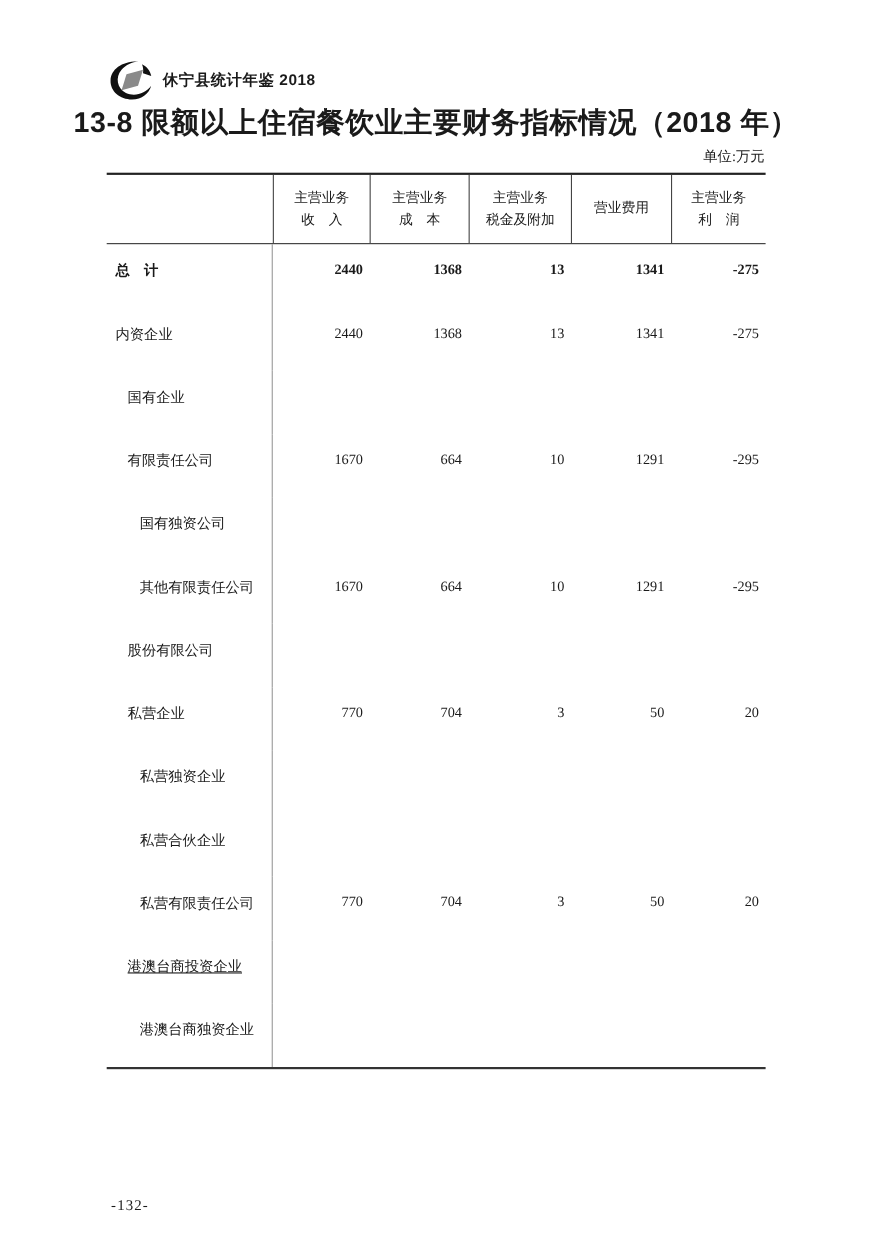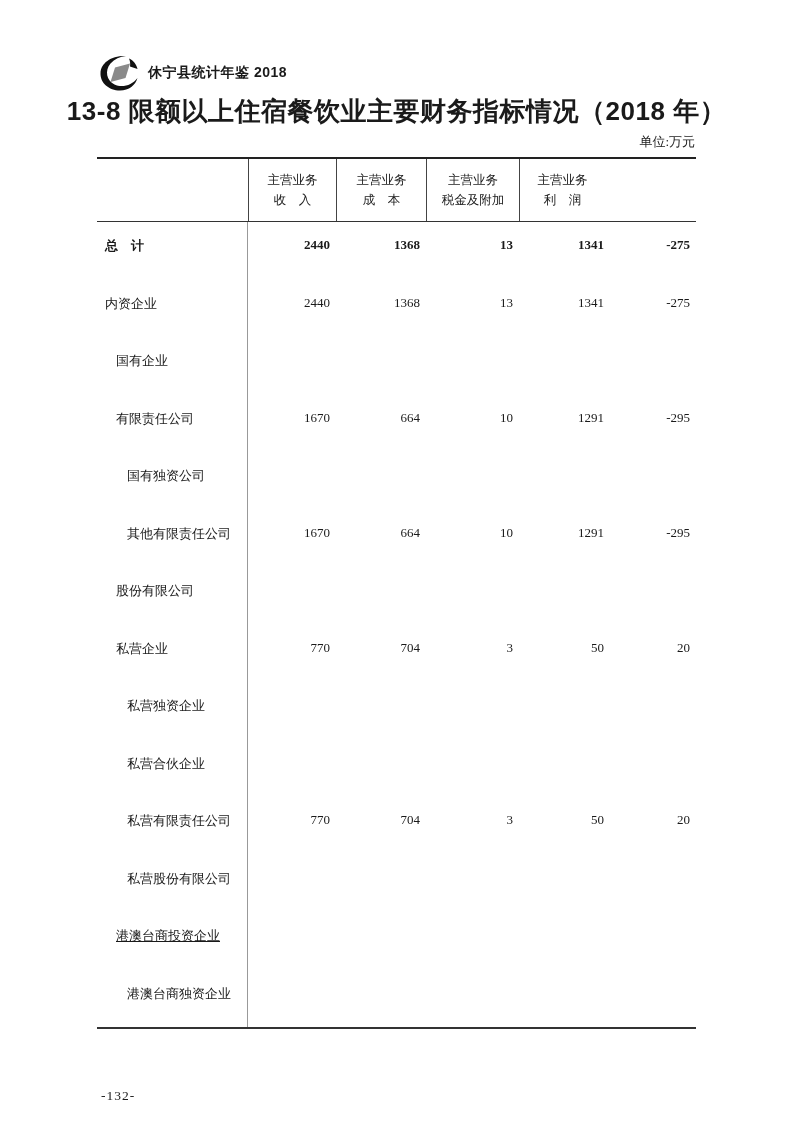--- a/index.html
+++ b/index.html
@@ -94,20 +94,24 @@
         <span>收　入</span>
       </div>
       <div class="th c1">
         <span>主营业务</span>
         <span>成　本</span>
       </div>
       <div class="th c2">
         <span>主营业务</span>
         <span>税金及附加</span>
       </div>
+      <div class="th c3">
+        <span>营业费用</span>
+        <span></span>
+      </div>
       <div class="th c4">
         <span>主营业务</span>
         <span>利　润</span>
       </div>
     </div>
     <div class="tbody" id="tbody">
   <div class="tr bold">
     <div class="td td-label" style="padding-left: 8px;">总　计</div>
     <div class="td td-num c0">2440</div>
     <div class="td td-num c1">1368</div>
@@ -199,28 +203,20 @@
 
   <div class="tr">
     <div class="td td-label" style="padding-left: 30px;">私营有限责任公司</div>
     <div class="td td-num c0">770</div>
     <div class="td td-num c1">704</div>
     <div class="td td-num c2">3</div>
     <div class="td td-num c3">50</div>
     <div class="td td-num c4">20</div>
   </div>
 
-  <div class="tr">
-    <div class="td td-label" style="padding-left: 30px;">私营股份有限公司</div>
-    <div class="td td-num c0"></div>
-    <div class="td td-num c1"></div>
-    <div class="td td-num c2"></div>
-    <div class="td td-num c3"></div>
-    <div class="td td-num c4"></div>
-  </div>
 
   <div class="tr">
     <div class="td td-label" style="padding-left: 19px; text-decoration: underline;">港澳台商投资企业</div>
     <div class="td td-num c0"></div>
     <div class="td td-num c1"></div>
     <div class="td td-num c2"></div>
     <div class="td td-num c3"></div>
     <div class="td td-num c4"></div>
   </div>
 

